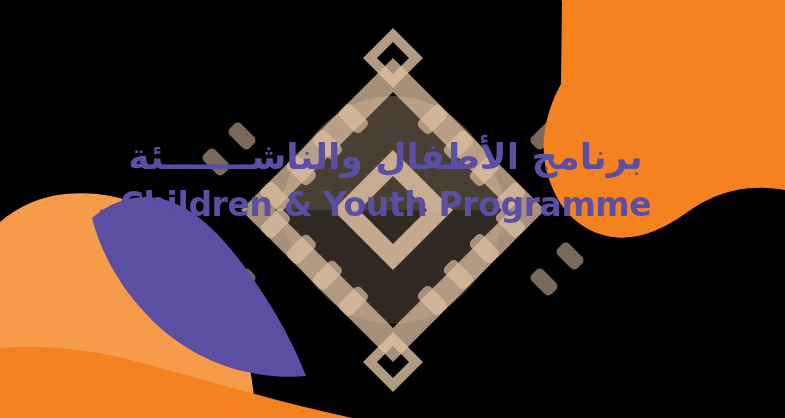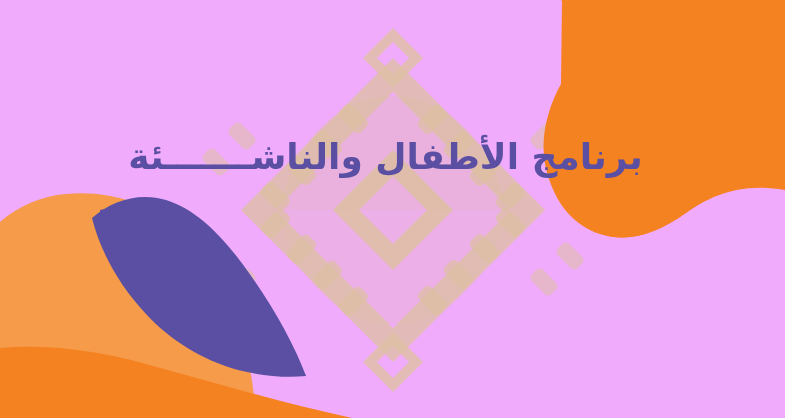--- a/index.html
+++ b/index.html
@@ -5,21 +5,21 @@
   html, body {
     margin: 0;
     padding: 0;
     background: #ffffff;
   }
   #banner {
     position: relative;
     width: 785px;
     height: 418px;
     overflow: hidden;
-    background: #f0abfc;
+    background: #000000;
     font-family: "Liberation Sans", sans-serif;
   }
   #bg-svg, #watermark-svg {
     position: absolute;
     inset: 0;
     width: 785px;
     height: 418px;
     display: block;
   }
   #watermark-svg { z-index: 1; }
@@ -142,15 +142,16 @@
              C272 304 294 344 306 376 C286 378 262 376 238 370
              C202 360 170 340 146 314 C118 284 100 250 92 218 Z" fill="#5A4FA3"></path>
     <path d="M150 200 C200 236 258 300 306 376 C240 372 176 340 136 294
              C112 266 100 232 100 210 Z" fill="#5A4FA3"></path>
 
     <path d="M0 348 C44 344 96 350 146 364 C212 382 286 404 352 418 L0 418 Z" fill="#F58220"></path>
   </svg>
 
   <div id="title-block">
     <span id="title-ar">برنامج الأطفال والناشـــــــئة</span>
+    <span id="title-en">Children &amp; Youth Programme</span>
   </div>
 
 </div>
 
 </body></html>

